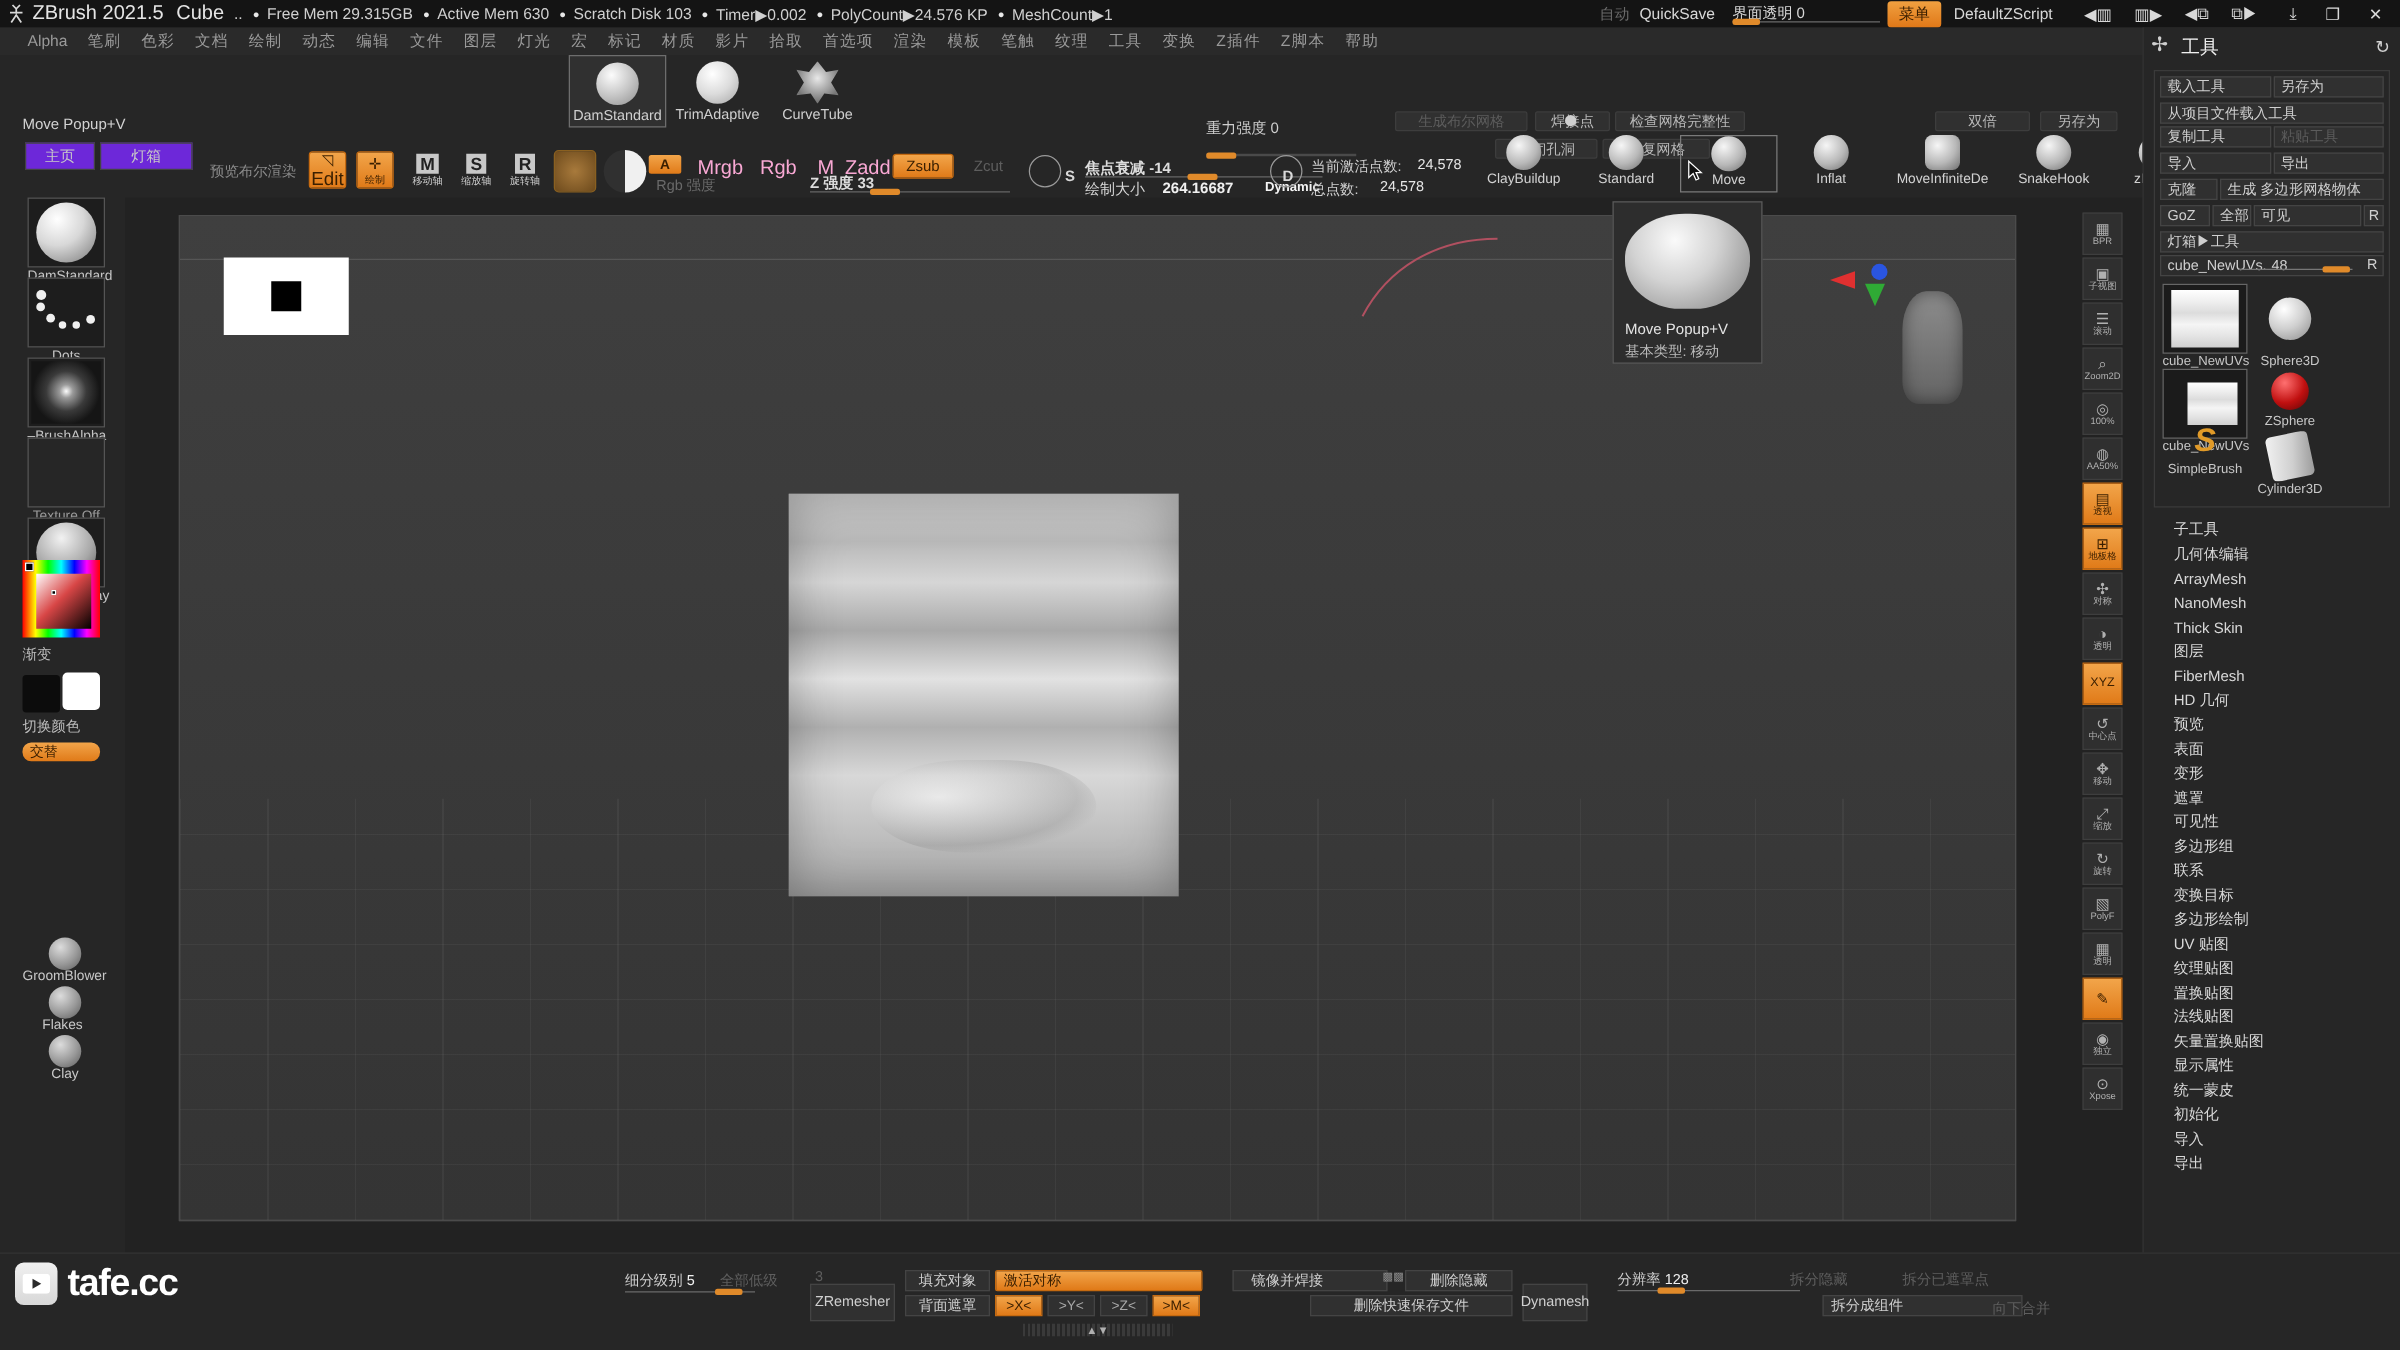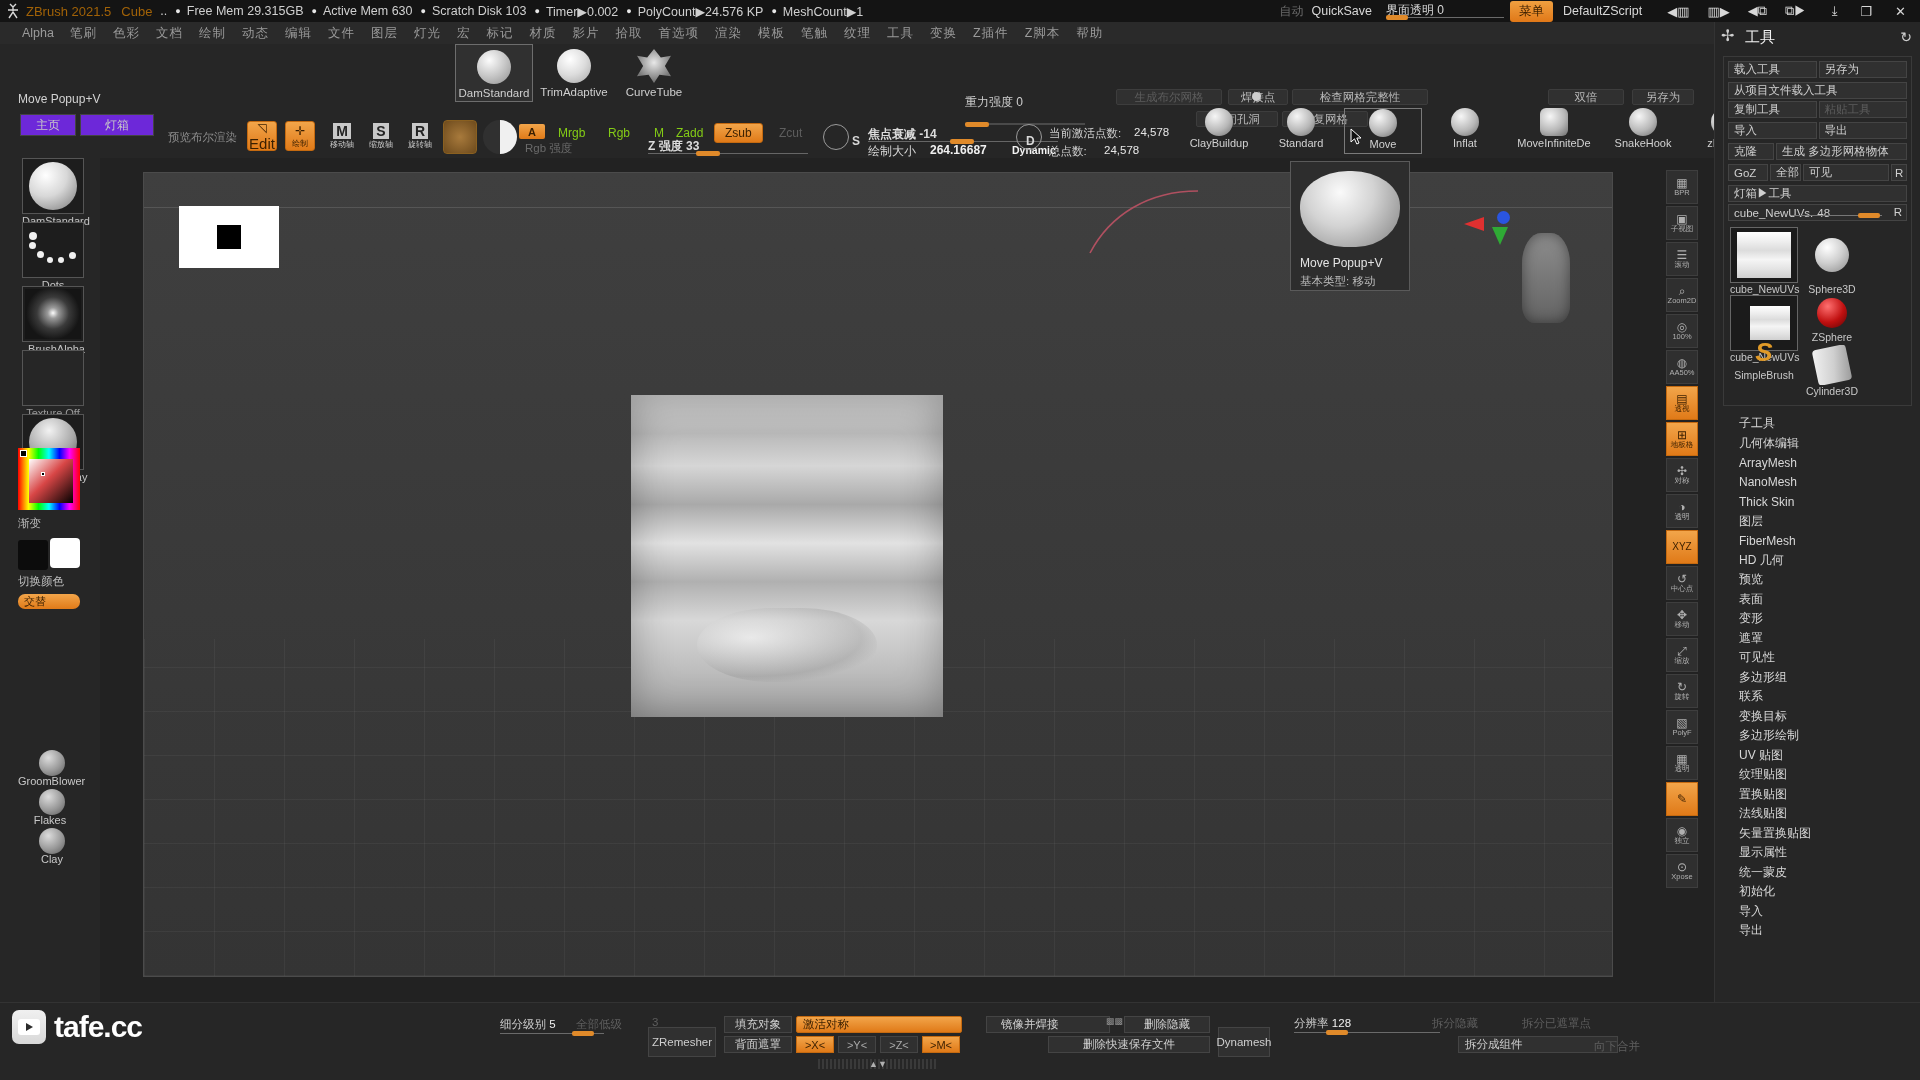--- a/index.html
+++ b/index.html
@@ -8,21 +8,21 @@
     background:#1e1e1e;
     font-family:"Liberation Sans", sans-serif;
     color:#c8c8c8; font-size:12px;
     position:relative;
   }
   .app { position:absolute; inset:0; background:#222; }
 
   
   .titlebar{position:absolute;left:0;top:0;width:1920px;height:22px;background:#141414;display:flex;align-items:center;padding-left:4px;}
   .tb-logo{width:18px;height:18px;color:#d0d0d0;display:flex;align-items:center;justify-content:center;}
-  .tb-title{color:#a16207;font-size:13px;margin-left:4px;white-space:nowrap;}
+  .tb-title{color:#e5e5e5;font-size:16px;margin-left:4px;white-space:nowrap;}
   .tb-stat{color:#d0d0d0;font-size:12.5px;white-space:nowrap;margin-left:2px;}
   .tb-dot{color:#e8e8e8;font-size:9px;margin:0 4px 0 8px;}
   .tb-right{margin-left:auto;display:flex;align-items:center;height:22px;}
   .tb-auto{color:#6a6a6a;font-size:12px;margin-right:8px;}
   .tb-qs{color:#d8d8d8;font-size:12.5px;margin-right:14px;}
   .tb-slider{position:relative;width:120px;height:22px;}
   .tb-slider .lbl{position:absolute;left:0;top:2px;color:#d8d8d8;font-size:12px;white-space:nowrap;}
   .tb-slider .track{position:absolute;left:0;bottom:4px;width:118px;height:1px;background:#6a6a6a;}
   .tb-slider .knob{position:absolute;left:0;bottom:2px;width:22px;height:5px;background:#e08a2a;border-radius:2px;}
   .tb-menu{background:linear-gradient(#f0a040,#e07818);color:#3a1f00;font-size:12.5px;padding:2px 9px;border-radius:3px;margin:0 10px 0 4px;}
@@ -56,21 +56,21 @@
   .sqbtn{width:30px;height:30px;border-radius:3px;display:flex;flex-direction:column;align-items:center;justify-content:center;font-size:10px;}
   .sqbtn.on{background:linear-gradient(#f2a54a,#e07a18);color:#3a1f00;border:1px solid #c56a10;}
   .sqbtn.gray{background:#3a3a3a;color:#dcdcdc;border:1px solid #4a4a4a;}
 
   .sldr{position:relative;font-weight:bold;}
   .sldr .lbl{font-size:12px;color:#dcdcdc;white-space:nowrap;}
   .sldr .track{position:absolute;left:0;top:15px;height:1px;background:#666;}
   .sldr .knob{position:absolute;top:13px;height:5px;width:24px;background:#e08a2a;border-radius:2px;}
 
   .pillon{background:linear-gradient(#f2a54a,#e07a18);color:#3a1f00;border:1px solid #c56a10;border-radius:3px;padding:2px 10px;font-size:12px;}
-  .pilloff{color:#84cc16;font-size:12px;padding:2px 8px;}
+  .pilloff{color:#f9a8d4;font-size:16px;padding:2px 8px;}
   .pilldim{color:#5e5e5e;font-size:12px;padding:2px 8px;}
 
   .brushes3{position:absolute;left:1180px;top:64px;display:flex;gap:4px;align-items:flex-start;}
   .b3{width:78px;height:46px;display:flex;flex-direction:column;align-items:center;}
   .b3.sel{border:1px solid #7a7a7a;}
   .b3ico{width:28px;height:28px;border-radius:50%;background:radial-gradient(circle at 36% 30%,#f6f6f6,#b8b8b8 55%,#6d6d6d 100%);}
   .b3lbl{font-size:11px;color:#d2d2d2;margin-top:1px;white-space:nowrap;}
 
   
   .leftpal{position:absolute;left:0;top:90px;width:100px;height:990px;background:#262626;}
@@ -268,21 +268,21 @@
     <div class="grav">
       <span class="lbl"><span>重力强度</span>
       <span>0</span></span>
       <div class="track"></div>
       <div class="knob"></div>
     </div>
 
     <div class="btnbox dim" style="left:1116px;top:45px;width:106px;height:16px">生成布尔网格</div>
     <div class="btnbox" style="left:1228px;top:45px;width:60px;height:16px">焊接点</div>
     <div style="position:absolute;left:1252px;top:48px;width:9px;height:9px;border-radius:50%;background:#cfcfcf"></div>
-    <div class="btnbox" style="left:1292px;top:45px;width:136px;height:16px">检查网格完整性</div>
+    <div class="btnbox" style="left:1292px;top:45px;width:104px;height:16px">检查网格完整性</div>
     <div class="btnbox" style="left:1196px;top:67px;width:82px;height:16px">封闭孔洞</div>
     <div class="btnbox" style="left:1282px;top:67px;width:86px;height:16px">修复网格</div>
     <div class="btnbox" style="left:1548px;top:45px;width:76px;height:16px">双倍</div>
     <div class="btnbox" style="left:1632px;top:45px;width:62px;height:16px">另存为</div>
 
     <div class="row2">
       <span style="position:absolute;left:168px;top:24px;font-size:11.5px;color:#8a8a8a">预览布尔渲染</span>
 
       <div class="sqbtn on" style="position:absolute;left:247px;top:15px">
         <span style="font-size:12px">◹</span>

